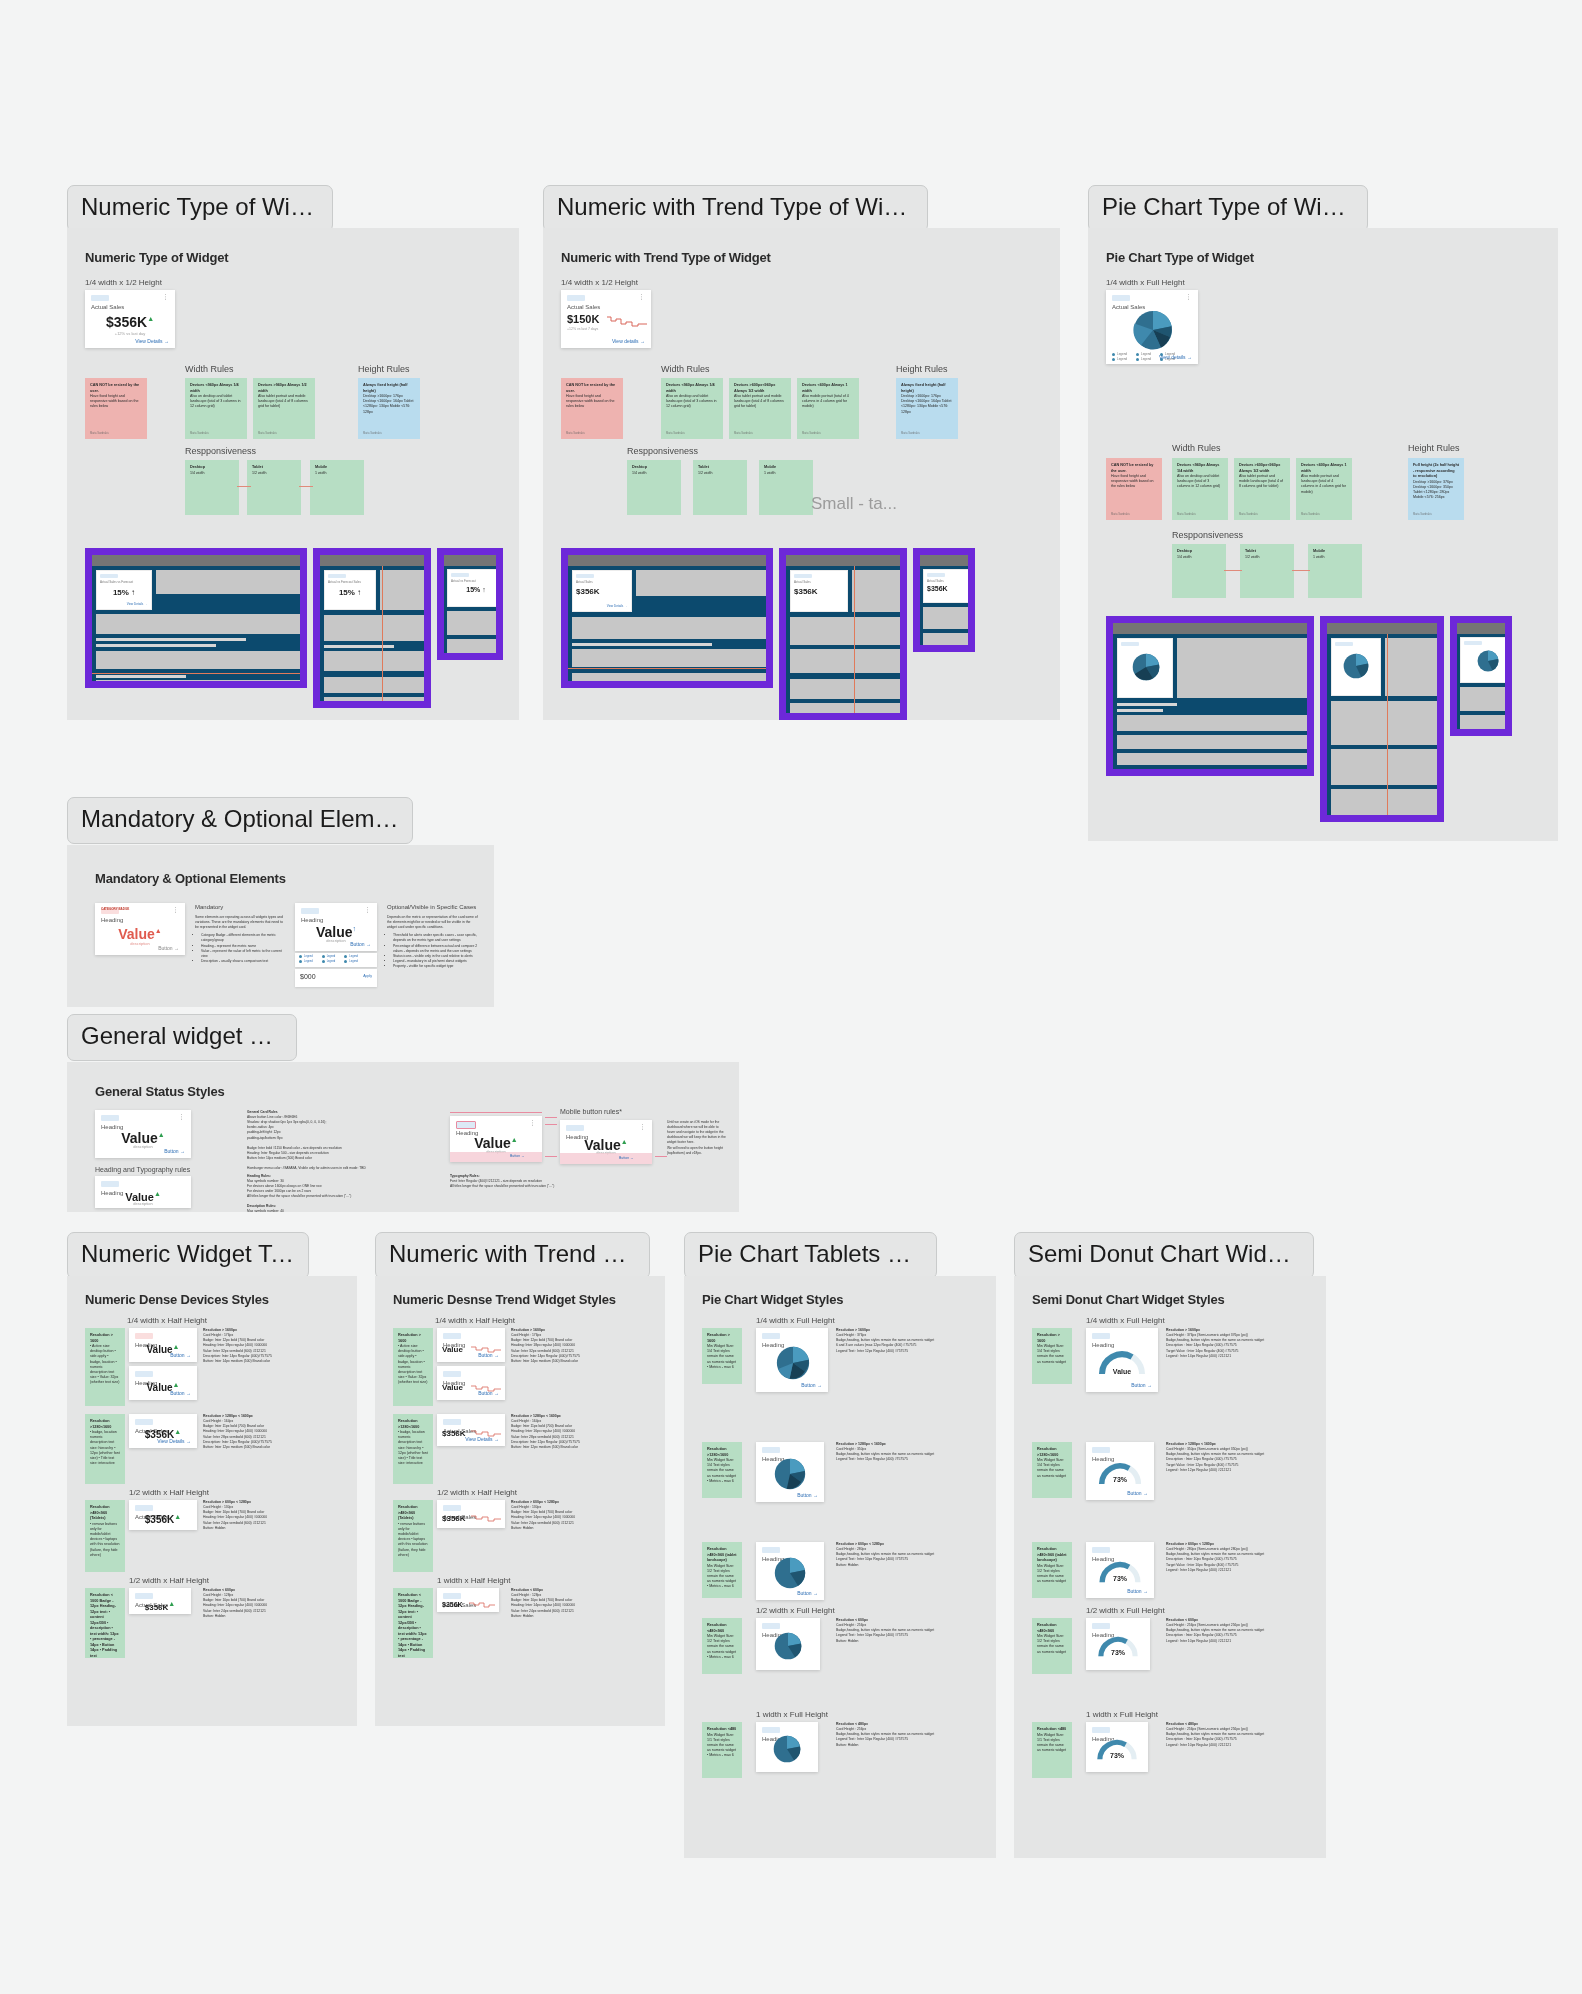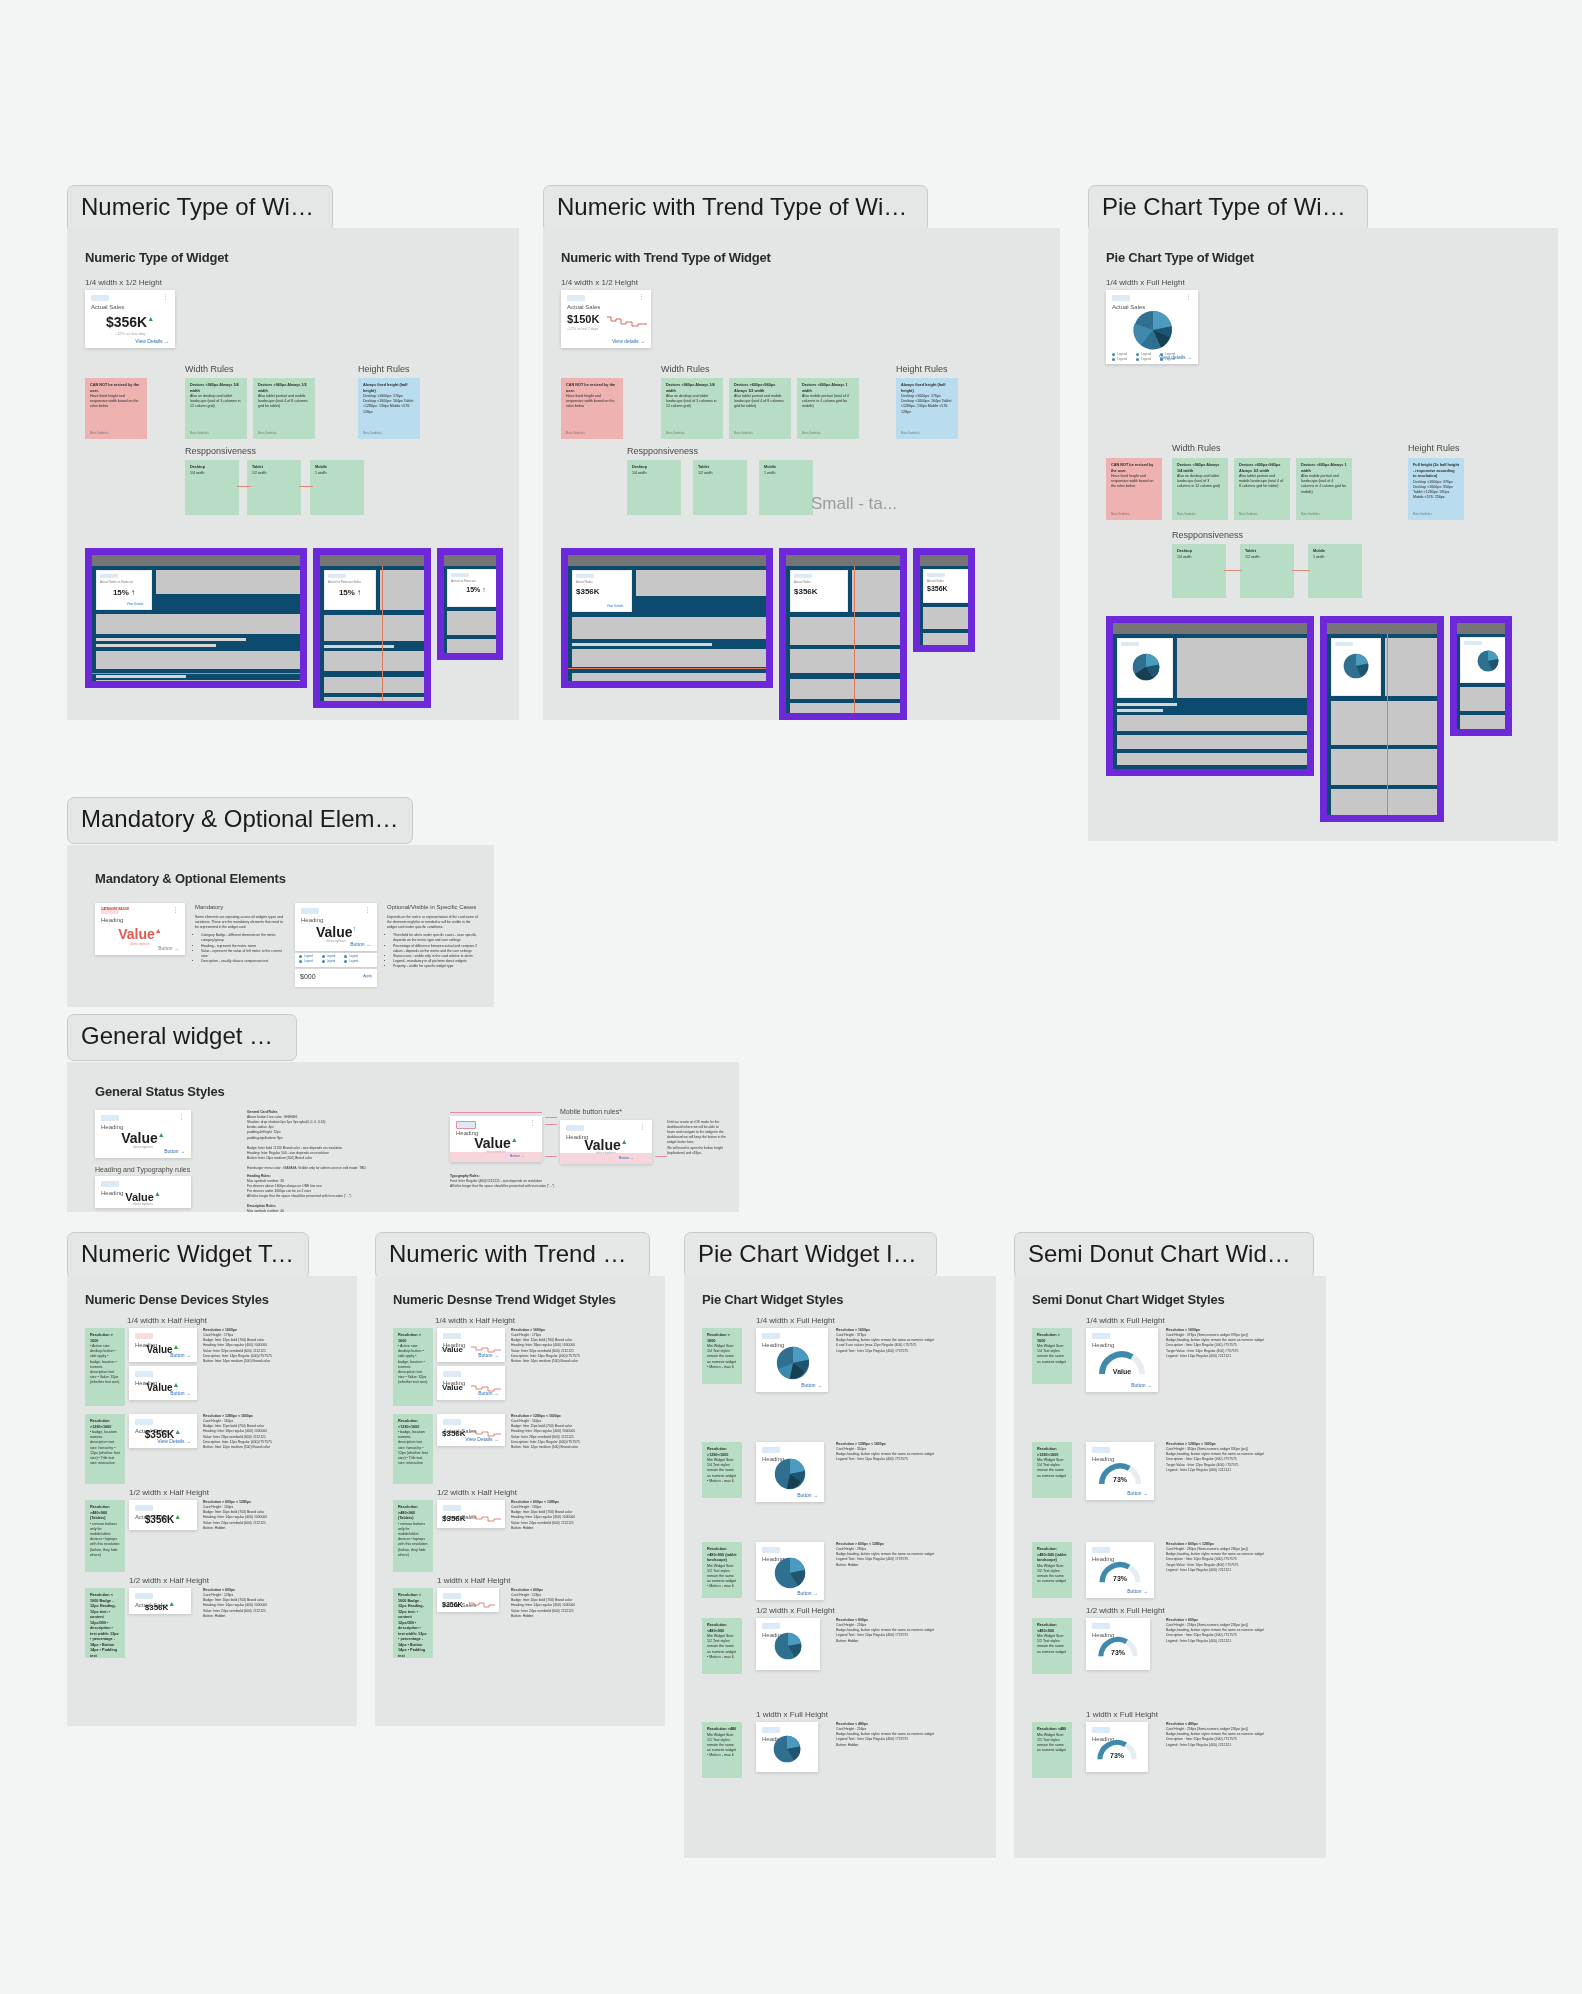--- a/index.html
+++ b/index.html
@@ -129,21 +129,21 @@
 
 <div class="canvas">
 
   <div class="chip" style="left:67px;top:185px;width:266px;">Numeric Type of Widget</div>
   <div class="chip" style="left:543px;top:185px;width:385px;">Numeric with Trend Type of Widget</div>
   <div class="chip" style="left:1088px;top:185px;width:280px;">Pie Chart Type of Widget</div>
   <div class="chip" style="left:67px;top:797px;width:346px;">Mandatory &amp; Optional  Elements</div>
   <div class="chip" style="left:67px;top:1014px;width:230px;">General widget menu</div>
   <div class="chip" style="left:67px;top:1232px;width:242px;">Numeric Widget Text</div>
   <div class="chip" style="left:375px;top:1232px;width:275px;">Numeric with Trend Wid...</div>
-  <div class="chip" style="left:684px;top:1232px;width:253px;">Pie Chart Widget Inter</div>
+  <div class="chip" style="left:684px;top:1232px;width:253px;">Pie Chart Tablets Style</div>
   <div class="chip" style="left:1014px;top:1232px;width:300px;">Semi Donut Chart Widget ...</div>
 
   <div class="frame" style="left:67px;top:228px;width:452px;height:492px;">
     <div class="frame-title" style="left:18px;top:22px;">Numeric Type of Widget</div>
     <div class="sub-label" style="left:18px;top:50px;">1/4 width x 1/2 Height</div>
 
     <div class="wcard" style="left:18px;top:62px;width:90px;height:58px;">
       <span class="wbadge"></span>
       <span class="wdots">⋮</span>
       <div class="wheading">Actual Sales</div>

